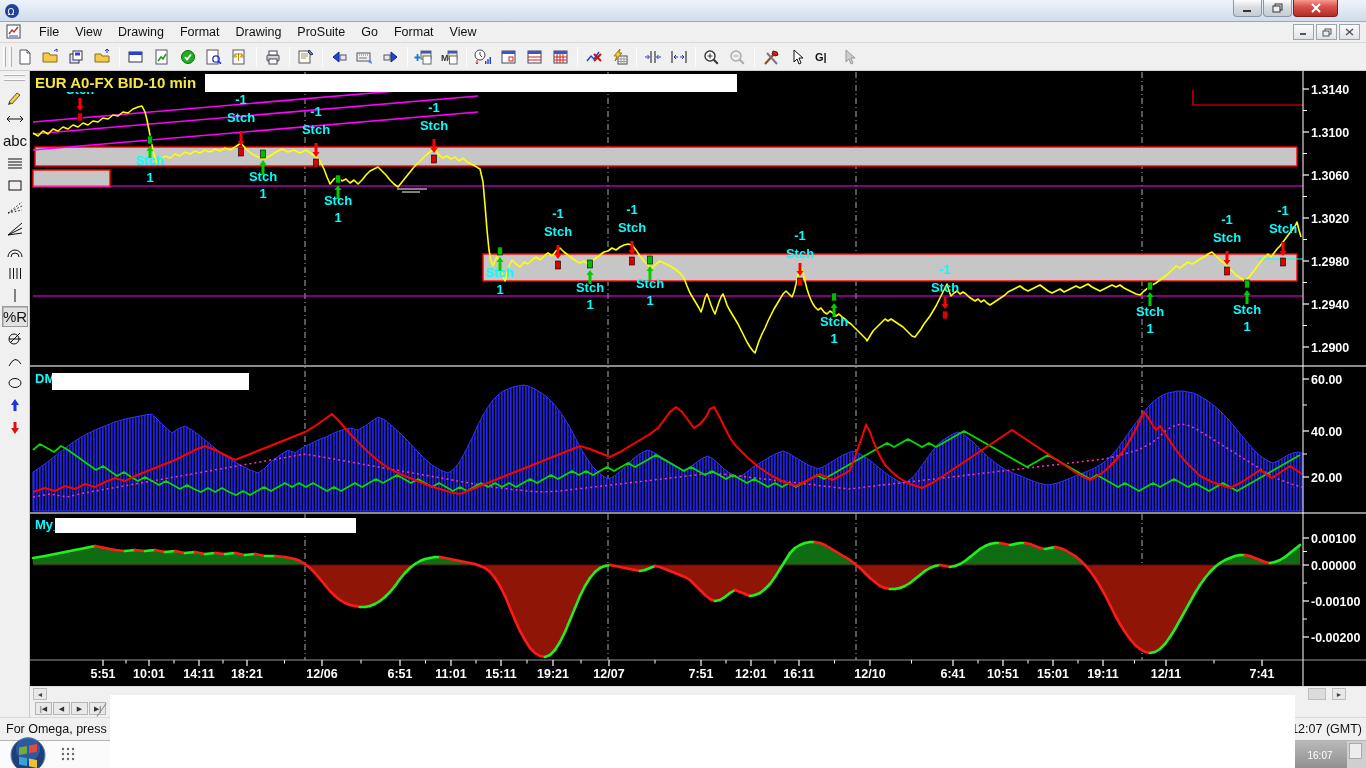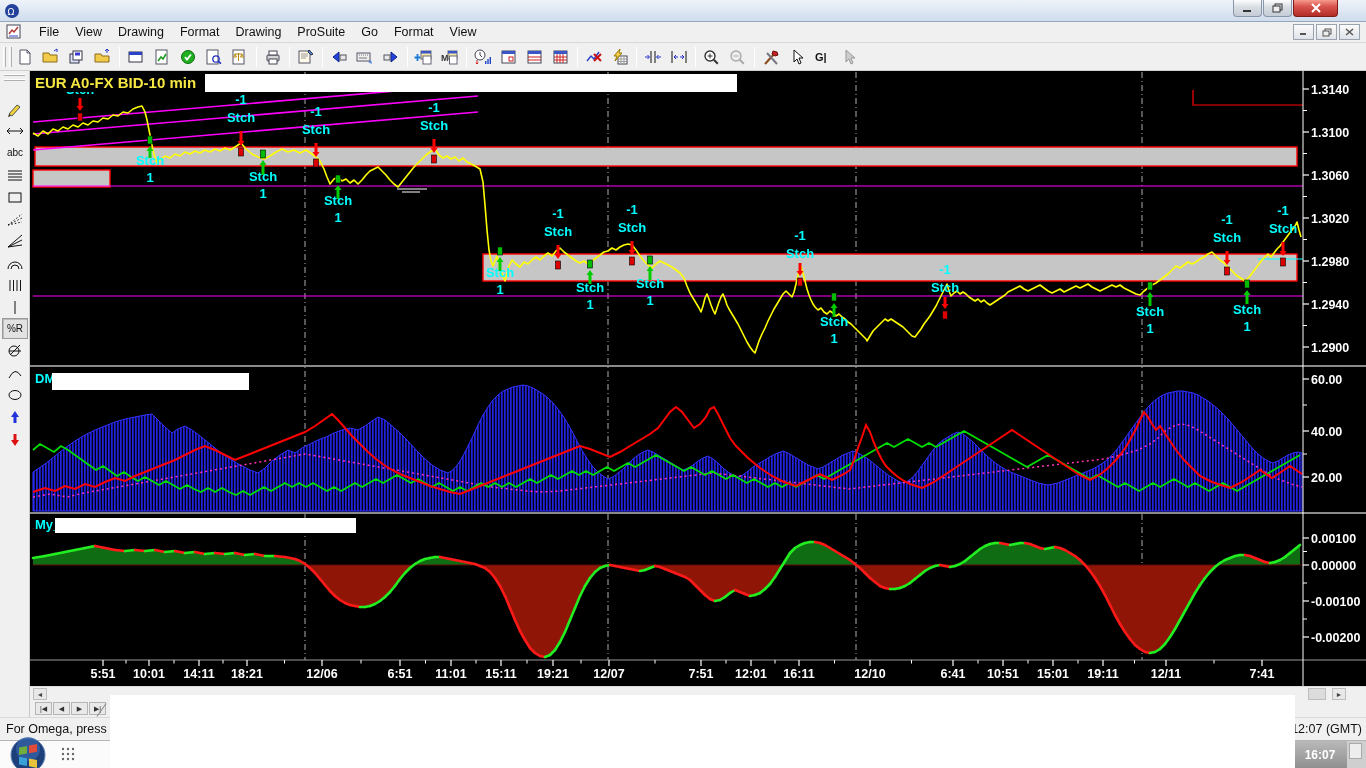--- a/index.html
+++ b/index.html
@@ -26,21 +26,21 @@
     display:flex;align-items:center;justify-content:center;}
   #toolbar{position:absolute;left:0;top:43px;width:1366px;height:28px;background:#f0f0f0;
     border-bottom:1px solid #d0d0d0;display:flex;align-items:center;}
   .grip{width:3px;height:20px;border-left:1px solid #fff;border-right:1px solid #b0b0b0;margin-left:3px;}
   .tbtn{width:26px;height:24px;display:flex;align-items:center;justify-content:center;border-radius:2px;}
   .tsep{width:1px;height:20px;background:#c4c4c4;border-right:1px solid #fff;margin:0 3px;}
   
   #lefttools{position:absolute;left:0;top:71px;width:30px;height:646px;background:#f0f0f0;
     border-right:1px solid #c8c8c8;}
   .ltool{position:absolute;left:2px;width:26px;height:21px;display:flex;align-items:center;justify-content:center;
-    font-size:10px;color:#111;margin-top:12px;}
+    font-size:15px;color:#111;}
   .ltool.active{border:1px solid #9a9a9a;background:#e2e2e2;box-shadow:inset 1px 1px 0 #bbb;}
   
   #chartwrap{position:absolute;left:30px;top:71px;width:1336px;height:615px;background:#000;}
   
   #hscroll{position:absolute;left:30px;top:686px;width:1336px;height:14px;background:#f0f0f0;border-top:1px solid #dcdcdc;}
   .scr-btn{position:absolute;top:1px;width:14px;height:12px;background:#e8e8e8;border:1px solid #bdbdbd;
     font-size:7px;display:flex;align-items:center;justify-content:center;color:#444;}
   #tabrow{position:absolute;left:30px;top:700px;width:1336px;height:17px;background:#f0f0f0;}
   .tabnav{position:absolute;top:2px;width:17px;height:13px;background:#e9e9e9;border:1px solid #b5b5b5;
     font-size:7px;display:flex;align-items:center;justify-content:center;color:#333;}
@@ -48,22 +48,22 @@
   #statusbar{position:absolute;left:0;top:717px;width:1366px;height:23px;background:#f0f0f0;
     border-top:1px solid #dadada;font-size:12.5px;color:#111;}
   #status-help{position:absolute;left:6px;top:4px;}
   #status-gmt{position:absolute;right:4px;top:4px;}
   
   #taskbar{position:absolute;left:0;top:740px;width:1366px;height:28px;background:#fbfbfb;border-top:1px solid #b5b5b5;}
   #start-orb{position:absolute;left:8px;top:-6px;width:40px;height:40px;}
   #grid-ic{position:absolute;left:60px;top:5px;width:16px;height:16px;}
   #ie-ic{position:absolute;left:130px;top:2px;width:24px;height:24px;}
   #clockseg{position:absolute;right:19px;top:0;width:54px;height:28px;
-    background:linear-gradient(#b9b9b9,#8e8e8e);color:#fff;font-size:12px;
-    display:flex;align-items:center;justify-content:center;font-weight:bold;}
+    background:linear-gradient(#b9b9b9,#8e8e8e);color:#fff;font-size:10px;
+    display:flex;align-items:center;justify-content:center;}
   #showdesk{position:absolute;right:0;top:0;width:19px;height:28px;background:#cfcfcf;}
   #showdesk div{position:absolute;left:2px;top:2px;width:13px;height:16px;background:#ededed;border:1px solid #aaa;}
   
   #redact-bottom{position:absolute;left:110px;top:695px;width:1185px;height:73px;background:#fff;z-index:40;}
 </style>
 </head>
 <body>
 
 <div id="screen">
 

